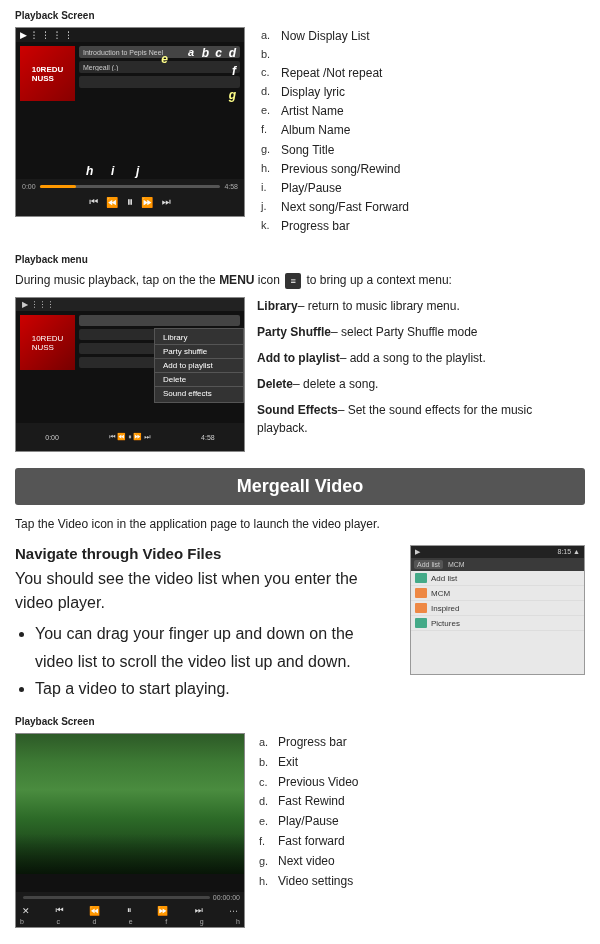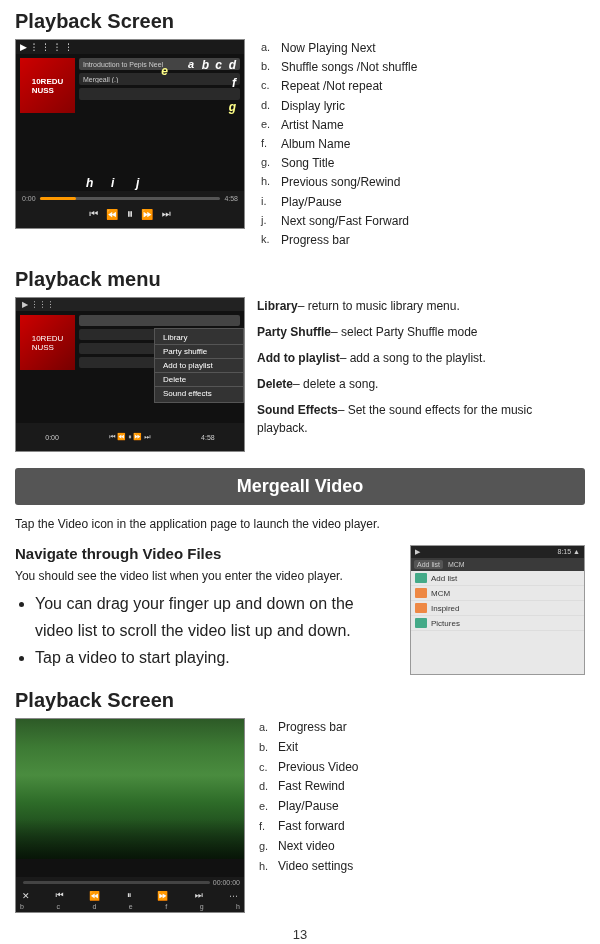--- a/index.html
+++ b/index.html
@@ -6,21 +6,21 @@
     body {
       font-family: Arial, sans-serif;
       font-size: 13px;
       background: #fff;
       width: 600px;
       min-height: 944px;
       padding: 10px 15px;
       color: #222;
     }
     h2.section-title {
-      font-size: 20px;
+      font-size: 10px;
       font-weight: bold;
       margin-bottom: 6px;
     }
     .playback-screen-section {
       display: flex;
       gap: 16px;
       margin-bottom: 18px;
     }
     .playback-img-box {
       width: 230px;
@@ -260,21 +260,21 @@
     }
     .navigate-text {
       flex: 1;
     }
     .navigate-text h3 {
       font-size: 15px;
       font-weight: bold;
       margin-bottom: 5px;
     }
     .navigate-text p {
-      font-size: 12px;
+      font-size: 16px;
       line-height: 1.5;
       margin-bottom: 5px;
     }
     .navigate-text ul {
       list-style: disc;
       padding-left: 20px;
       font-size: 16px;
       line-height: 1.7;
     }
     .video-list-screenshot {
@@ -502,25 +502,24 @@
         <span class="ctrl-btn" style="font-size:13px;">⏸</span>
         <span class="ctrl-btn">⏩</span>
         <span class="ctrl-btn">⏭</span>
       </div>
     </div>
   </div>
 
   <ol class="feature-list">
     <li>
         <span class="ltr">a.</span>
-        <span>Now Playing Next</span>
+        <span>Now Display List</span>
       </li>
     <li>
         <span class="ltr">b.</span>
-        <span>Shuffle songs /Not shuffle</span>
       </li>
     <li>
         <span class="ltr">c.</span>
         <span>Repeat /Not repeat</span>
       </li>
     <li>
         <span class="ltr">d.</span>
         <span>Display lyric</span>
       </li>
     <li>
@@ -549,20 +548,27 @@
       </li>
     <li>
         <span class="ltr">k.</span>
         <span>Progress bar</span>
       </li>
   </ol>
 </div>
 
 <div class="playback-menu-section">
   <h2 class="section-title">Playback menu</h2>
+  <p>
+    <span>During music playback, tap on the</span>
+    the <strong>MENU</strong>
+    <span>icon</span>
+    <span class="menu-icon-inline">≡</span>
+    <span>to bring up a context menu:</span>
+  </p>
 
   <div class="menu-section-inner">
 
     <div class="menu-screenshot">
       <div class="ms-top">
         <span>▶ ⋮⋮⋮</span>
       </div>
       <div class="ms-inner">
         <div class="ms-album">
           <span>10REDU<br>NUSS</span>

